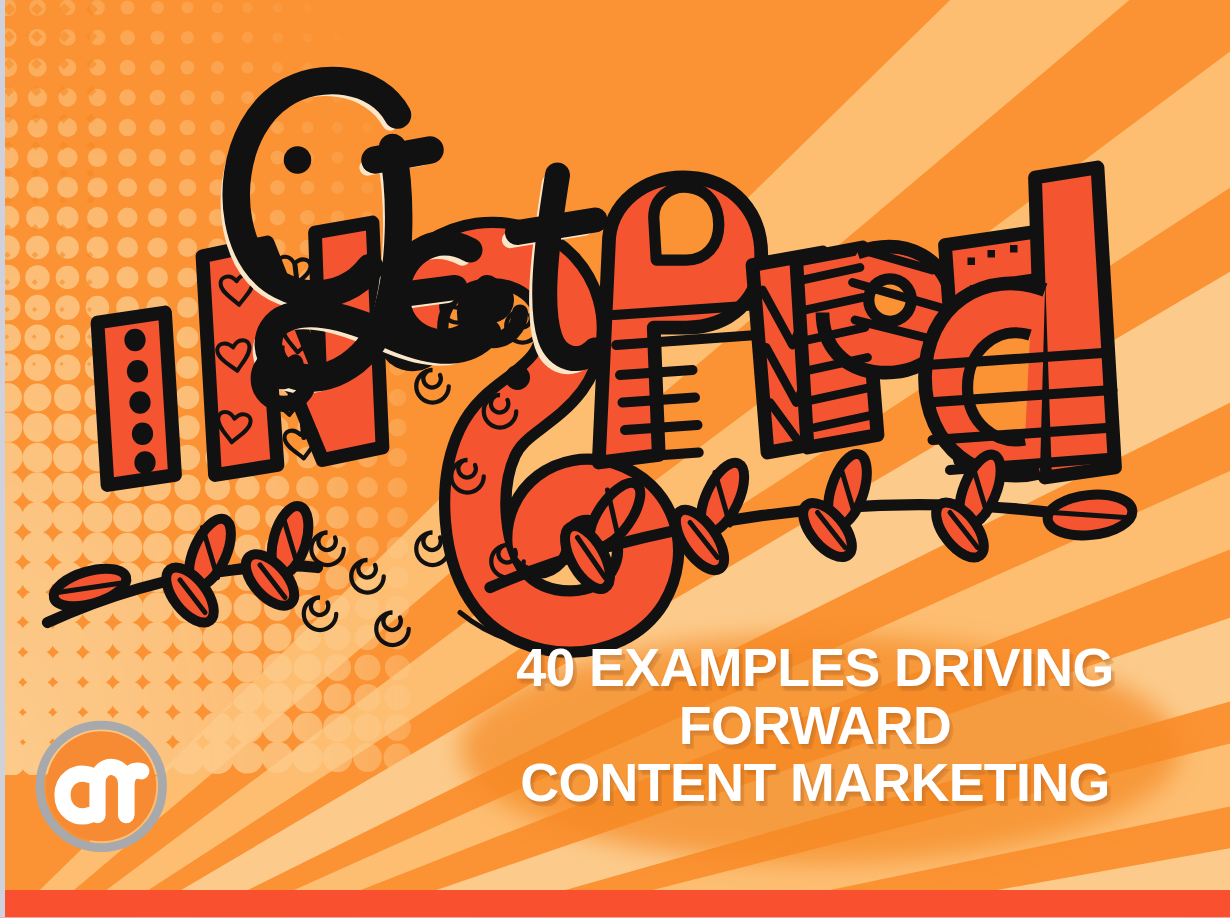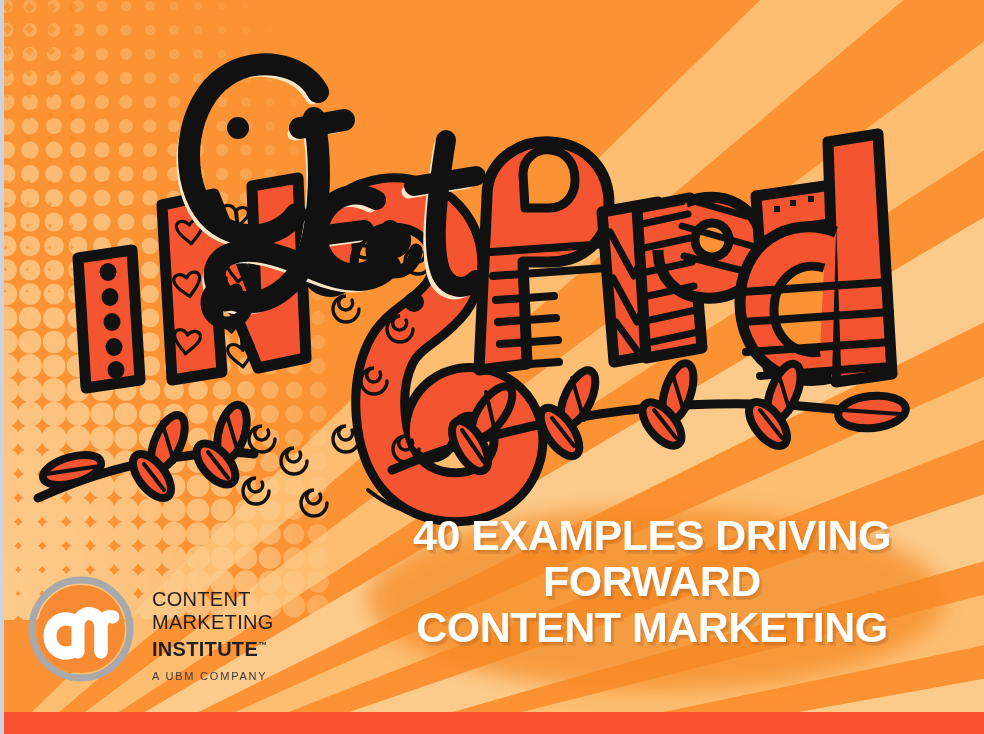--- a/index.html
+++ b/index.html
@@ -799,23 +799,17 @@
       <svg viewBox="0 0 106 106" width="106" height="106">
         <circle cx="53" cy="53" r="49" fill="none" stroke="#A7A9AC" stroke-width="7"></circle>
         <circle cx="53" cy="53" r="44" fill="#F68B33"></circle>
         <g fill="none" stroke="#ffffff" stroke-width="13" stroke-linecap="round">
           <path d="M44,44 c-12,-4 -22,4 -22,16 c0,12 10,20 22,16"></path>
           <path d="M50,76 L50,50 c0,-9 7,-14 14,-12 c6,2 9,7 9,14 l0,24"></path>
           <path d="M73,76 L73,52 c0,-9 6,-13 12,-11"></path>
         </g>
       </svg>
     </div>
-    <div class="logo-text">
-      <div class="l1">CONTENT</div>
-      <div class="l2">MARKETING</div>
-      <div class="l3"><span>INSTITUTE</span><sup>™</sup></div>
-      <div class="l4">A UBM COMPANY</div>
-    </div>
   </div>
 
   <div class="bottom-bar"></div>
   <div class="edge-left"></div>
 </div>
 
 </body></html>

